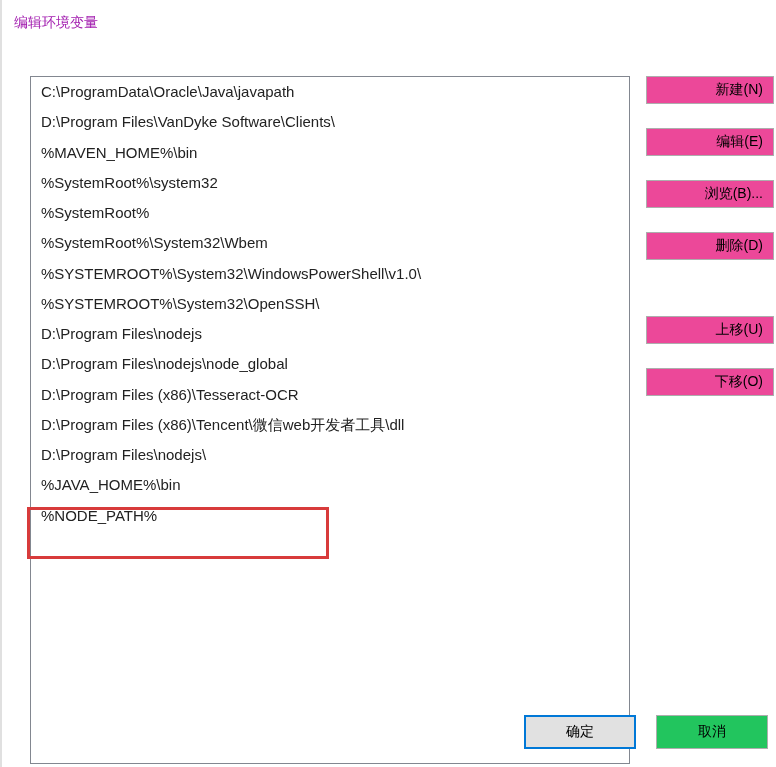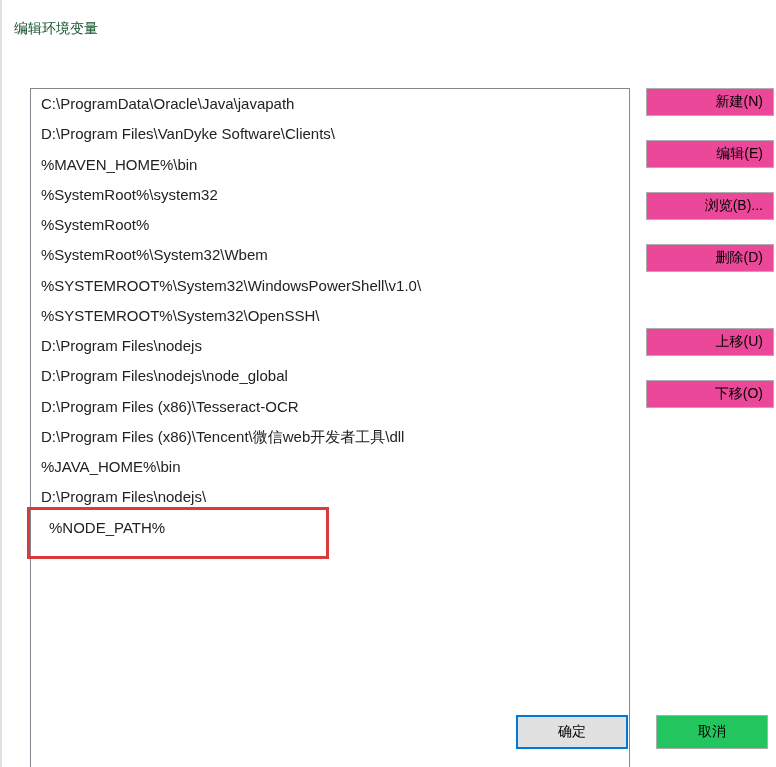--- a/index.html
+++ b/index.html
@@ -16,23 +16,23 @@
       overflow: hidden;
       position: relative;
     }
     .window {
       background: #fff;
       width: 100%;
       height: 100%;
       border-left: 2px solid #e0e0e0;
     }
     .title-bar {
-      padding: 20px 12px;
+      padding: 14px 12px;
       font-size: 14px;
-      color: #14532d;
+      color: #a21caf;
     }
     .content-area {
       display: flex;
       padding: 30px 0 0 28px;
       gap: 16px;
       height: calc(100% - 90px);
     }
     .list-box {
       width: 600px;
       height: 688px;
@@ -44,21 +44,20 @@
     .list-item {
       padding: 5px 8px 5px 10px;
       font-size: 15px;
       color: #222;
       cursor: default;
       line-height: 1.35;
       white-space: nowrap;
     }
     .list-item.highlighted {
       position: relative;
-      margin-left: 8px;
     }
     .highlight-box {
       position: absolute;
       border: 3px solid #d83b3b;
       pointer-events: none;
       left: 27px;
       top: 507px;
       width: 302px;
       height: 52px;
       z-index: 10;
@@ -86,21 +85,21 @@
       height: 24px;
     }
     .btn-spacer-lg {
       height: 56px;
     }
     .bottom-bar {
       position: absolute;
       bottom: 18px;
       right: 8px;
       display: flex;
-      gap: 28px;
+      gap: 20px;
       align-items: center;
     }
     .btn-bottom {
       width: 112px;
       height: 34px;
       background: #22c55e;
       border: 1px solid #adadad;
       font-family: inherit;
       font-size: 14px;
       cursor: pointer;
@@ -136,22 +135,22 @@
       <div class="list-item">%MAVEN_HOME%\bin</div>
       <div class="list-item">%SystemRoot%\system32</div>
       <div class="list-item">%SystemRoot%</div>
       <div class="list-item">%SystemRoot%\System32\Wbem</div>
       <div class="list-item">%SYSTEMROOT%\System32\WindowsPowerShell\v1.0\</div>
       <div class="list-item">%SYSTEMROOT%\System32\OpenSSH\</div>
       <div class="list-item">D:\Program Files\nodejs</div>
       <div class="list-item">D:\Program Files\nodejs\node_global</div>
       <div class="list-item">D:\Program Files (x86)\Tesseract-OCR</div>
       <div class="list-item">D:\Program Files (x86)\Tencent\微信web开发者工具\dll</div>
+      <div class="list-item">D:\Program Files\nodejs\</div>
       <div class="list-item">%JAVA_HOME%\bin</div>
-      <div class="list-item">D:\Program Files\nodejs\</div>
       <div class="list-item highlighted">%NODE_PATH%</div>
     </div>
 
     <div class="button-column">
       <button class="btn">新建(N)</button>
       <div class="btn-spacer-sm"></div>
       <button class="btn">编辑(E)</button>
       <div class="btn-spacer-sm"></div>
       <button class="btn">浏览(B)...</button>
       <div class="btn-spacer-sm"></div>

